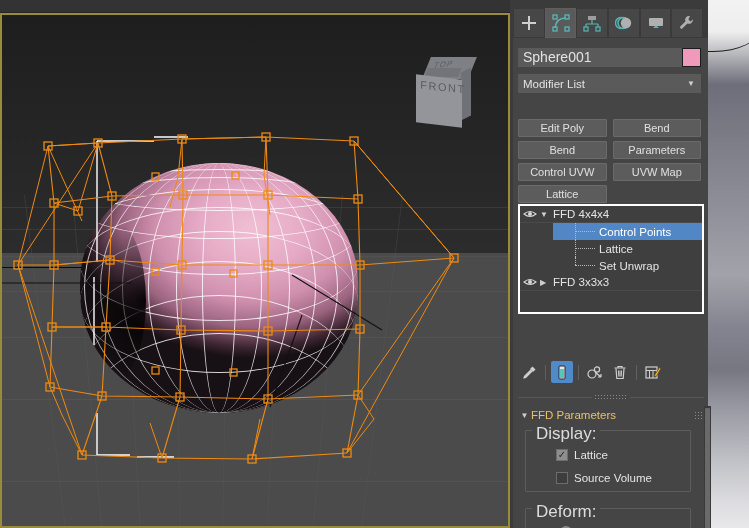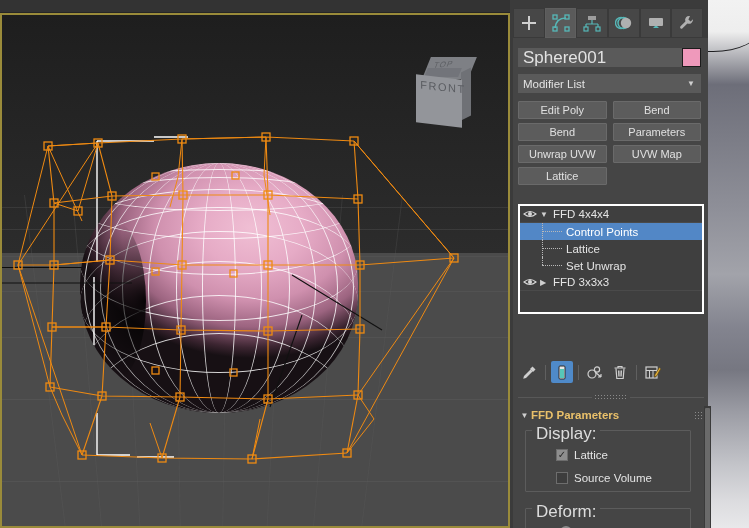--- a/index.html
+++ b/index.html
@@ -141,37 +141,37 @@
 
   .panel-body {
     position: absolute; left: 3px; top: 38px; width: 195px; bottom: 0;
     background: #454545;
   }
 
   .name-row { position: absolute; left: 5px; top: 10px; width: 183px; height: 19px; }
   .name-input {
     position: absolute; left: 0; top: 0; width: 177px; height: 19px;
     background: #5a5a5a; border: none; color: #e2e2e2;
-    padding: 0 5px; font-family: "Liberation Sans", sans-serif; font-size: 17px;
+    padding: 0 5px; font-family: "Liberation Sans", sans-serif; font-size: 14px;
     line-height: 19px;
   }
   .color-swatch {
     position: absolute; left: 164px; top: 0; width: 19px; height: 19px;
     border: 1px solid #1c1c1c;
   }
 
   .modlist {
     position: absolute; left: 5px; top: 36px; width: 183px; height: 19px;
     background: #5a5a5a; display: flex; align-items: center; cursor: pointer;
   }
   .modlist span.lbl { padding-left: 5px; font-size: 11.5px; color: #e2e2e2; }
   .modlist span.arrow { margin-left: auto; padding-right: 6px; color: #cfcfcf; font-size: 8px; }
 
   .mod-buttons {
-    position: absolute; left: 5px; top: 63px; width: 183px;
+    position: absolute; left: 5px; top: 81px; width: 183px;
     display: grid; grid-template-columns: 1fr 1fr; gap: 4px 6px;
   }
   .mod-btn {
     height: 18px; background: #5c5c5c; border: 1px solid #6a6a6a;
     color: #e0e0e0; font-size: 11px; display: flex; align-items: center;
     justify-content: center; cursor: pointer; border-radius: 1px;
   }
   .mod-btn.wide-left { grid-column: 1; }
 
   
@@ -182,20 +182,21 @@
   .stack-row {
     height: 17px; display: flex; align-items: center;
     border-bottom: 1px solid #4a4a4a; cursor: pointer;
   }
   .stack-row .eye { width: 20px; display: flex; justify-content: center; }
   .stack-row .tri { width: 13px; color: #cfcfcf; font-size: 8px; }
   .stack-row .label { font-size: 11.5px; color: #e4e4e4; }
   .sub-row {
     height: 17px; display: flex; align-items: center; cursor: pointer;
     padding-left: 22px;
+    margin-left: 33px;
   }
   .sub-row .tree { width: 22px; height: 17px; position: relative; }
   .sub-row .tree:before {
     content: ""; position: absolute; left: 0; top: 0; bottom: 0;
     border-left: 1px dotted #b9b9b9;
   }
   .sub-row .tree:after {
     content: ""; position: absolute; left: 0; top: 8px; width: 20px;
     border-top: 1px dotted #b9b9b9;
   }
@@ -223,21 +224,21 @@
     position: absolute; left: 76px; top: 0; width: 34px; height: 7px;
     background-image: radial-gradient(#8a8a8a 45%, transparent 46%);
     background-size: 3px 3px;
   }
 
   .rollout-header {
     position: absolute; left: 5px; top: 368px; width: 186px; height: 18px;
     display: flex; align-items: center; cursor: pointer;
   }
   .rollout-header .caret { width: 13px; text-align: center; color: #cfcfcf; font-size: 8px; }
-  .rollout-header .title { font-size: 11.5px; font-weight: bold; color: #e9c06a; }
+  .rollout-header .title { font-size: 11.5px; font-weight: normal; color: #e9c06a; }
   .rollout-header .hgrip {
     margin-left: auto; width: 10px; height: 9px;
     background-image: radial-gradient(#8a8a8a 45%, transparent 46%);
     background-size: 3px 3px;
   }
 
   .group-box {
     position: absolute; border: 1px solid #5c5c5c; border-radius: 1px;
   }
   .group-title {
@@ -491,21 +492,21 @@
       <div class="modlist">
         <span class="lbl">Modifier List</span>
         <span class="arrow">▼</span>
       </div>
 
       <div class="mod-buttons">
         <div class="mod-btn">Edit Poly</div>
         <div class="mod-btn">Bend</div>
         <div class="mod-btn">Bend</div>
         <div class="mod-btn">Parameters</div>
-        <div class="mod-btn">Unwrap UVW</div>
+        <div class="mod-btn">Control UVW</div>
         <div class="mod-btn">UVW Map</div>
         <div class="mod-btn wide-left">Lattice</div>
       </div>
 
       <div class="stack">
 
         <div class="stack-row">
           <span class="eye">
             <svg width="14" height="10" viewBox="0 0 14 10">
               <path d="M1 5 Q7 0 13 5 Q7 10 1 5 Z" fill="none" stroke="#d8d8d8" stroke-width="1.1"></path>

